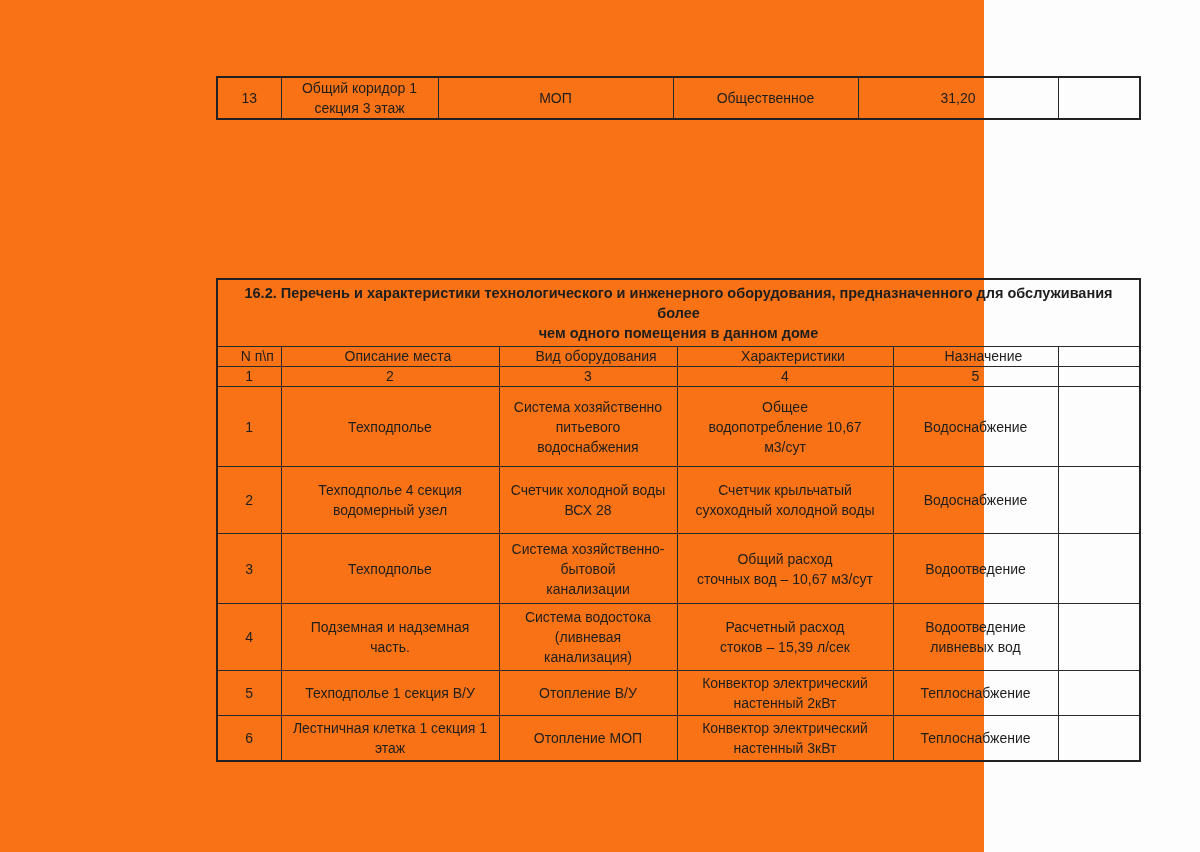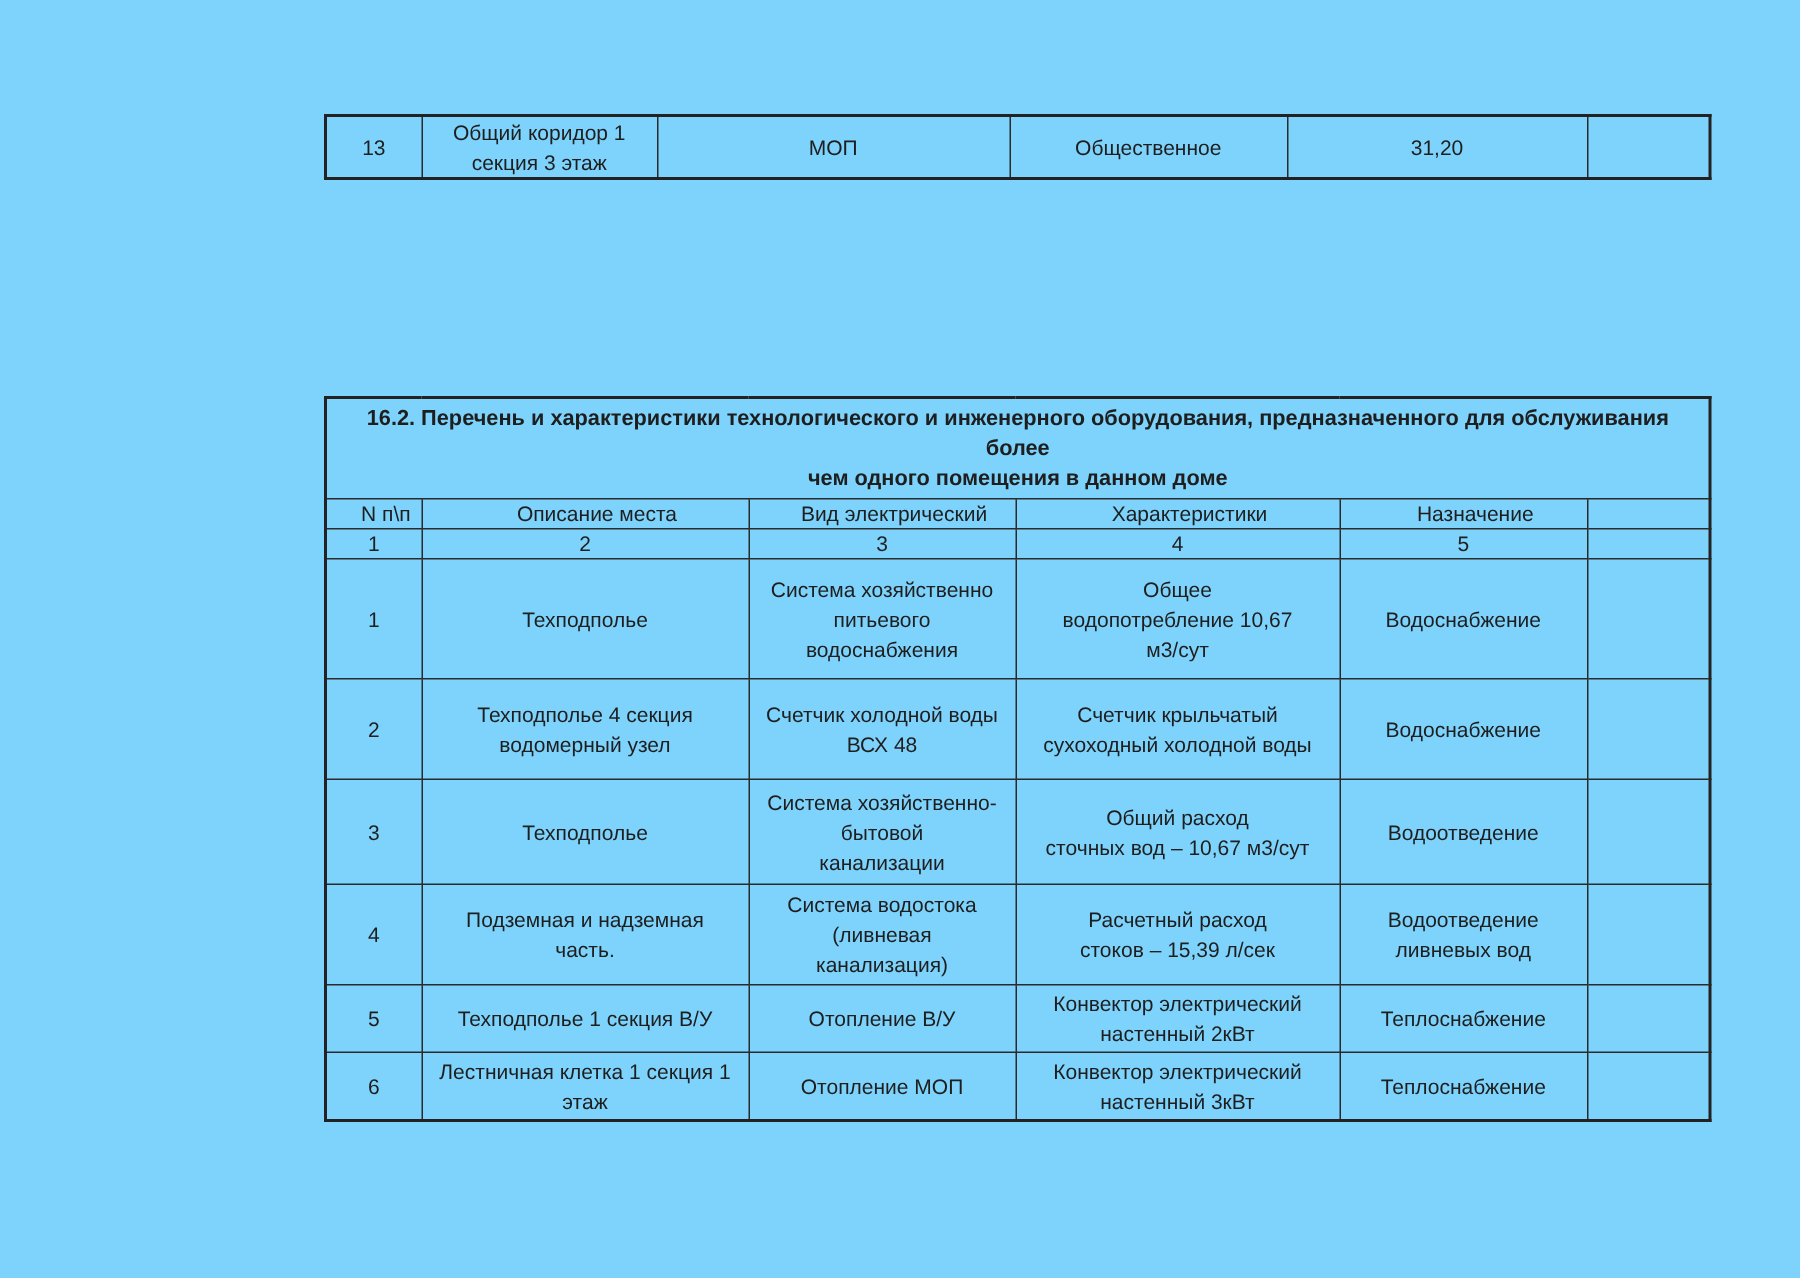--- a/index.html
+++ b/index.html
@@ -1,25 +1,25 @@
 <!DOCTYPE html>
 <html><head>
 <meta charset="utf-8">
 <style>
   html, body { margin: 0; padding: 0; }
   body {
     width: 1200px; height: 852px; background: #fdfdfd; position: relative; overflow: hidden;
     font-family: "Liberation Sans", "DejaVu Sans", sans-serif; color: #1e1e1e;
   }
-  .page { position: absolute; left: 0; top: 0; width: 1200px; height: 852px; background: #7dd3fc; }
+  .page { position: absolute; left: 0; top: 0; width: 984px; height: 852px; background: #f97316; }
   table { position: absolute; border-collapse: collapse; table-layout: fixed; font-size: 14px; }
   td { border: 1.5px solid #2a2a2a; text-align: center; vertical-align: middle; padding: 0 4px; line-height: 20px; white-space: pre-line; }
   #t1 { left: 216px; top: 76px; width: 923px; border: 2.5px solid #222; }
   #t1 td { height: 40px; }
-  #t2 { left: 216px; top: 264px; width: 923px; border: 2.5px solid #222; }
+  #t2 { left: 216px; top: 278px; width: 923px; border: 2.5px solid #222; }
   #t2 .title td { height: 66px; font-weight: bold; font-size: 14.5px; padding: 0 6px; }
   #t2 .hdr td { height: 19px; line-height: 17px; padding-left: 20px; }
   #t2 .num td { height: 19px; line-height: 17px; }
   #t2 .r1 td { height: 79px; }
   #t2 .r2 td { height: 66px; }
   #t2 .r3 td { height: 69px; }
   #t2 .r4 td { height: 66px; }
   #t2 .r5 td { height: 44px; }
   #t2 .r6 td { height: 44px; }
 </style>
@@ -60,21 +60,21 @@
         <col style="width:82px">
     </colgroup>
     <tbody>
         <tr class="title">
       <td colspan="6">16.2. Перечень и характеристики технологического и инженерного оборудования, предназначенного для обслуживания более
 чем одного помещения в данном доме</td>
     </tr>
     <tr class="hdr">
       <td>N п\п</td>
       <td>Описание места</td>
-      <td>Вид электрический</td>
+      <td>Вид оборудования</td>
       <td>Характеристики</td>
       <td>Назначение</td>
       <td></td>
     </tr>
     <tr class="num">
       <td>1</td>
       <td>2</td>
       <td>3</td>
       <td>4</td>
       <td>5</td>
@@ -90,21 +90,21 @@
 водопотребление 10,67
 м3/сут</td>
       <td>Водоснабжение</td>
       <td></td>
     </tr>
     <tr class="r2">
       <td>2</td>
       <td>Техподполье 4 секция
 водомерный узел</td>
       <td>Счетчик холодной воды
-ВСХ 48</td>
+ВСХ 28</td>
       <td>Счетчик крыльчатый
 сухоходный холодной воды</td>
       <td>Водоснабжение</td>
       <td></td>
     </tr>
     <tr class="r3">
       <td>3</td>
       <td>Техподполье</td>
       <td>Система хозяйственно-
 бытовой

